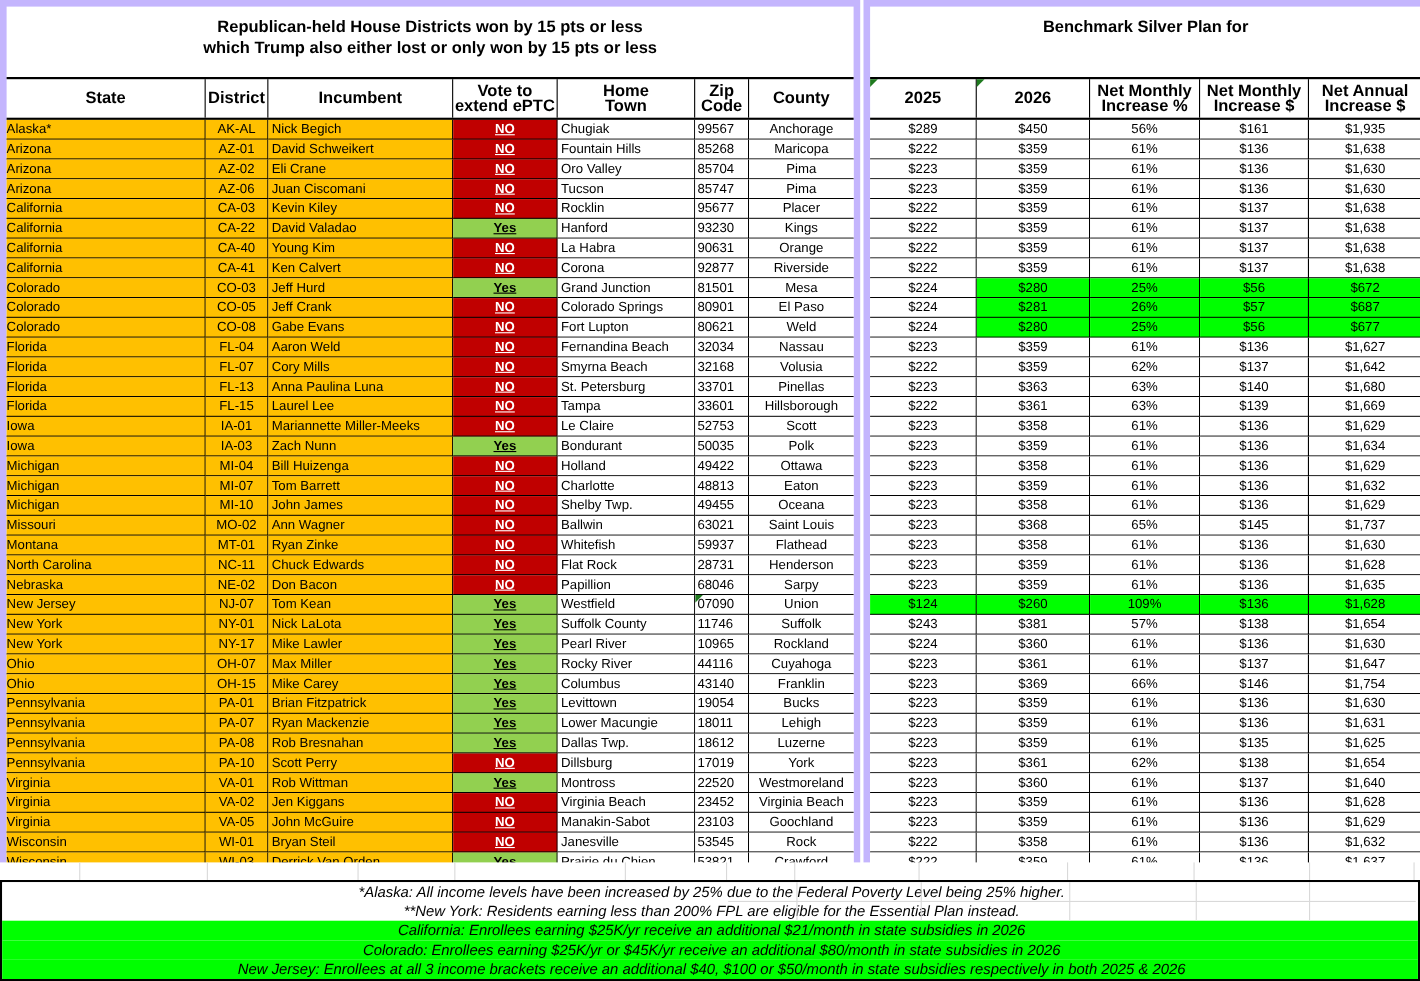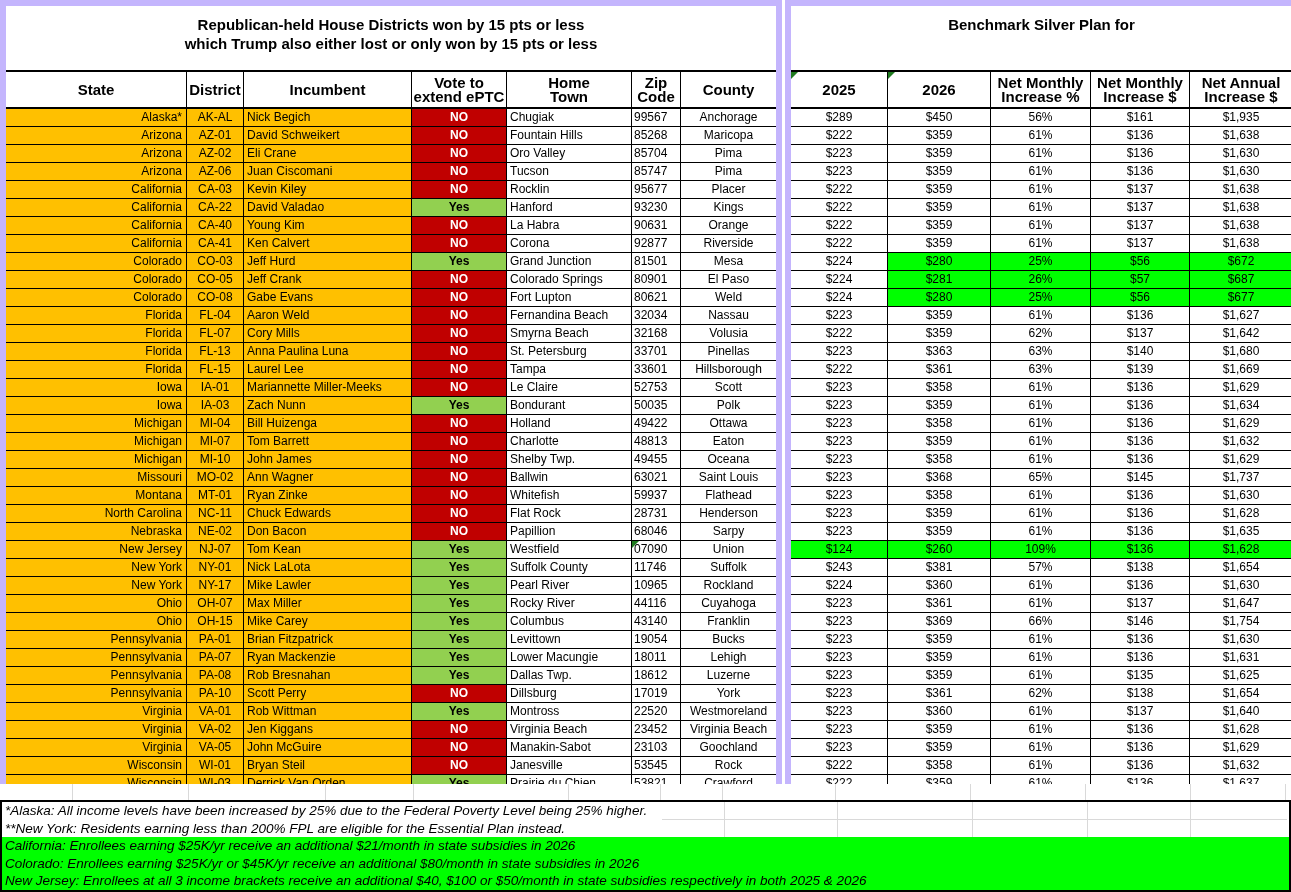--- a/index.html
+++ b/index.html
@@ -24,41 +24,41 @@
   .hc:last-child { border-right:none; }
 
   .row  { display:grid; height:18px; }
   .lrow { grid-template-columns:181px 57px 168px 95px 125px 49px 95px; }
   .rrow { grid-template-columns:97px 103px 100px 99px 102px; }
   .c { position:relative; font-size:12px; line-height:17px; height:18px;
        border-right:1px solid #000; border-bottom:1px solid #000;
        box-sizing:border-box; overflow:hidden; white-space:nowrap; background:#fff; }
   .c:last-child { border-right:none; }
 
-  .st  { text-align:right; padding-right:4px; background:var(--row_orange); }
+  .st  { padding-right:4px; background:var(--row_orange); }
   .di  { text-align:center; background:var(--row_orange); }
   .inc { padding-left:3px; background:var(--row_orange); }
-  .vote{ text-align:center; font-weight:bold; }
+  .vote{ text-align:center; font-weight:bold;text-decoration:underline; }
   .no  { background:var(--no_red); color:#fff; }
   .yes { background:var(--yes_green); color:#000; }
   .town{ padding-left:3px; }
   .zip { padding-left:2px; }
   .cty { text-align:center; }
   .m   { text-align:center; }
   .hl  { background:var(--highlight_green); }
 
   .flag { position:absolute; top:0; left:0; width:0; height:0;
           border-top:7px solid var(--flag_green); border-right:7px solid transparent; }
 
   #strip { position:absolute; left:0; top:784px; width:1291px; height:16px; background:#fff; }
   .gl  { position:absolute; top:0; width:1px; height:100%; background:var(--gridline_gray); }
 
   #footer { position:absolute; left:0; top:800px; width:1291px; height:92px;
             border:2px solid #000; box-sizing:border-box;
-            display:grid; grid-template-rows:repeat(5,1fr); background:#fff; }
+            display:grid; grid-template-rows:repeat(5,1fr); background:#fff;text-align:center; }
   .note { font-style:italic; font-size:13.5px; line-height:17.5px; padding-left:3px;
           white-space:nowrap; overflow:hidden; }
   .note.white { background:#fff; }
   .note.green { background:var(--highlight_green); }
 
   #notes-gl { position:absolute; left:0; top:0; width:100%; height:35px; pointer-events:none; }
   #notes-gl .v { position:absolute; top:0; width:1px; height:35px; background:var(--gridline_gray); }
   #notes-gl .h { position:absolute; left:660px; right:2px; top:17px; height:1px; background:var(--gridline_gray); }
 </style>
 </head>

